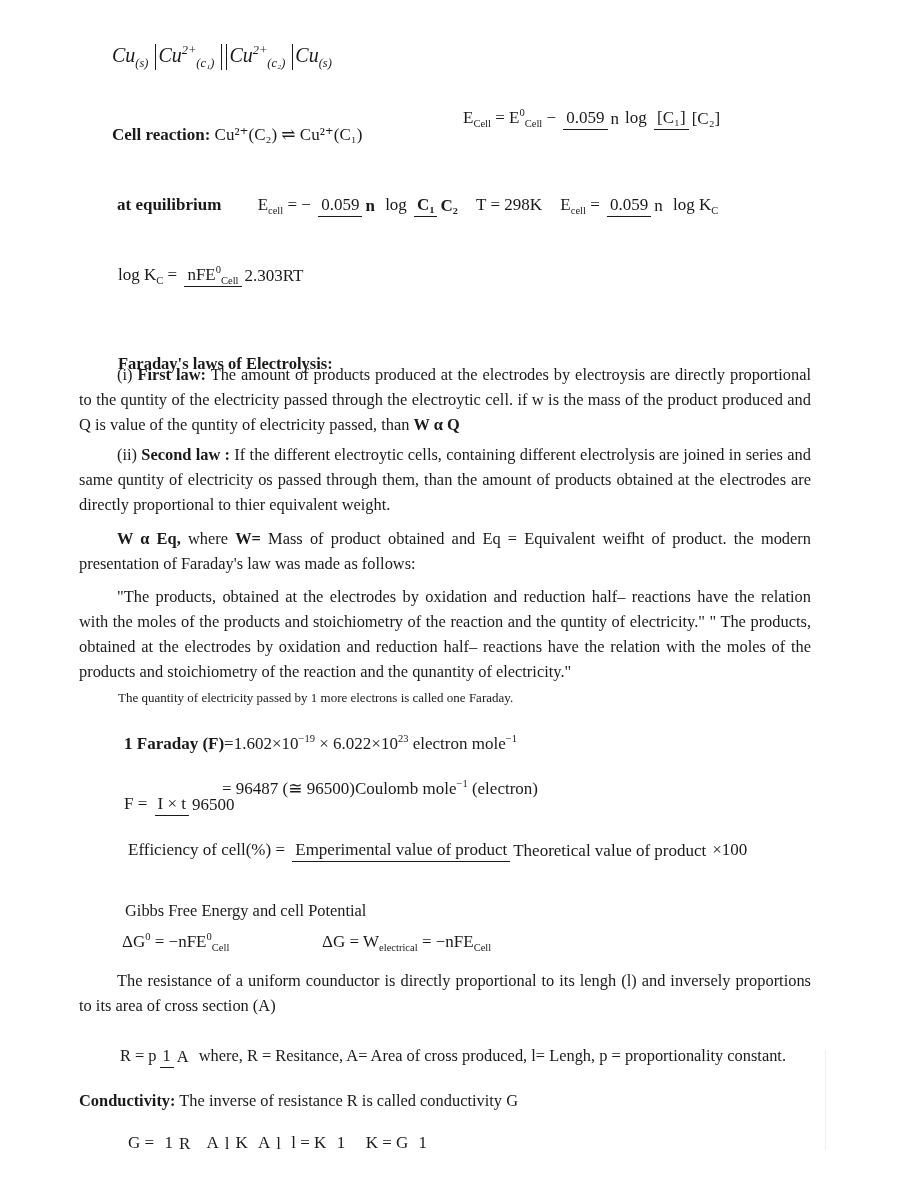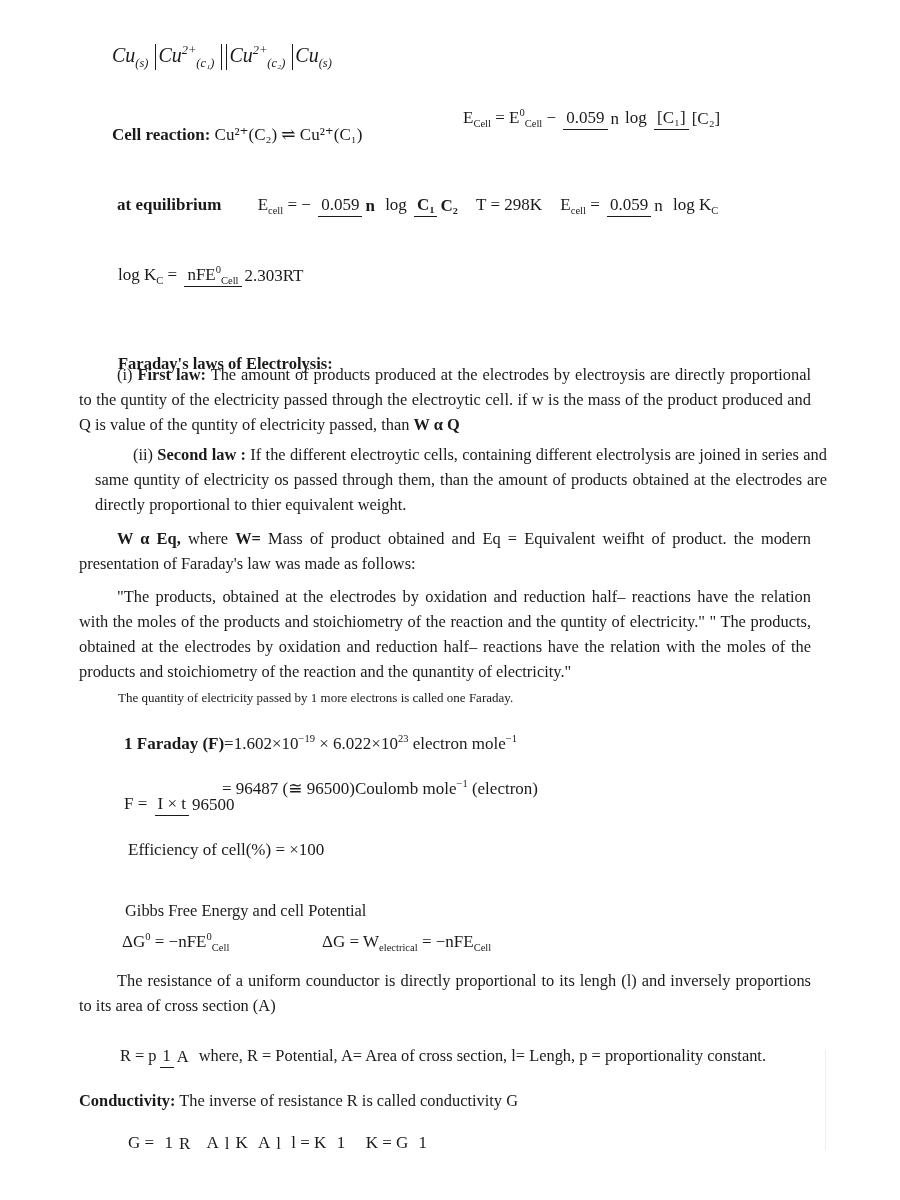--- a/index.html
+++ b/index.html
@@ -80,21 +80,21 @@
 
 <div class="abs b" style="left:118px; top:330px; font-size:16.5px;margin-top:24px;">Faraday's laws of Electrolysis:</div>
 
 <div class="para indent" style="top:362px;">
   <span>(i)</span>
   <span class="b">First law:</span>
   <span>The amount of products produced at the electrodes by electroysis are directly proportional to the quntity of the electricity passed through the electroytic cell. if w is the mass of the product produced and Q is value of the quntity of electricity passed, than</span>
   <span class="b">W α Q</span>
 </div>
 
-<div class="para indent" style="top:442px;margin-left:16px;">
+<div class="para indent" style="top:442px;">
   <span>(ii)</span>
   <span class="b">Second law :</span>
   <span>If the different electroytic cells, containing different electrolysis are joined in series and same quntity of electricity os passed through them, than the amount of products obtained at the electrodes are directly proportional to thier equivalent weight.</span>
 </div>
 
 <div class="para indent" style="top:526px;">
   <span class="b">W α  Eq,</span><span> where </span><span class="b">W=</span><span> Mass of product obtained and Eq = Equivalent weifht of product. the modern presentation of Faraday's law was made as follows:</span>
 </div>
 
 <div class="para indent" style="top:584px;">"The products, obtained at the electrodes by oxidation and reduction half– reactions have the relation with the moles of the products and stoichiometry of the reaction and the quntity of electricity." " The products, obtained at the electrodes by oxidation and reduction half– reactions have the relation with the moles of the products and stoichiometry of the reaction and the qunantity of electricity."</div>
@@ -112,38 +112,41 @@
 <div class="abs eq" style="left:124px; top:794px;">
   <span>F =</span>
   <span class="frac">
       <span class="num">I × t</span>
       <span class="den">96500</span>
     </span>
 </div>
 
 <div class="abs eq" style="left:128px; top:840px;">
   <span>Efficiency  of  cell(%) =</span>
-  <span>×100</span>
+  <span class="frac">
+      <span class="num">Emperimental value of product</span>
+      <span class="den">Theoretical value of product</span>
+    </span><span>×100</span>
 </div>
 
 <div class="abs" style="left:125px; top:901px; font-size:16.4px;">Gibbs Free Energy and cell Potential</div>
 <div class="abs eq" style="left:122px; top:932px;">
   <span>ΔG</span><sup>0</sup><span> = −nFE</span><sup>0</sup><sub>Cell</sub>
 </div>
 <div class="abs eq" style="left:322px; top:932px;">
   <span>ΔG = W</span><sub>electrical</sub><span> = −nFE</span><sub>Cell</sub>
 </div>
 
 <div class="para indent" style="top:968px;">The resistance of a uniform counductor is directly proportional to its lengh (l) and inversely proportions to its area of cross section (A)</div>
 <div class="abs eq" style="left:120px; top:1030px; font-size:16.4px;margin-top:16px;">
   <span>R = p</span><span class="frac">
       <span class="num">1</span>
       <span class="den">A</span>
     </span><span> where, R = </span>
-  <span>Potential, A= Area of cross section, l= Lengh, p = proportionality constant.</span>
+  <span>Resitance, A= Area of cross produced, l= Lengh, p = proportionality constant.</span>
 </div>
 
 <div class="abs" style="left:79px; top:1091px; font-size:16.4px;">
   <span class="b">Conductivity:</span><span> The inverse of resistance R is called conductivity G</span>
 </div>
 
 <div class="abs eq" style="left:128px; top:1133px;">
   <span>G =</span>
   <span class="frac">
       <span class="num">1</span>

